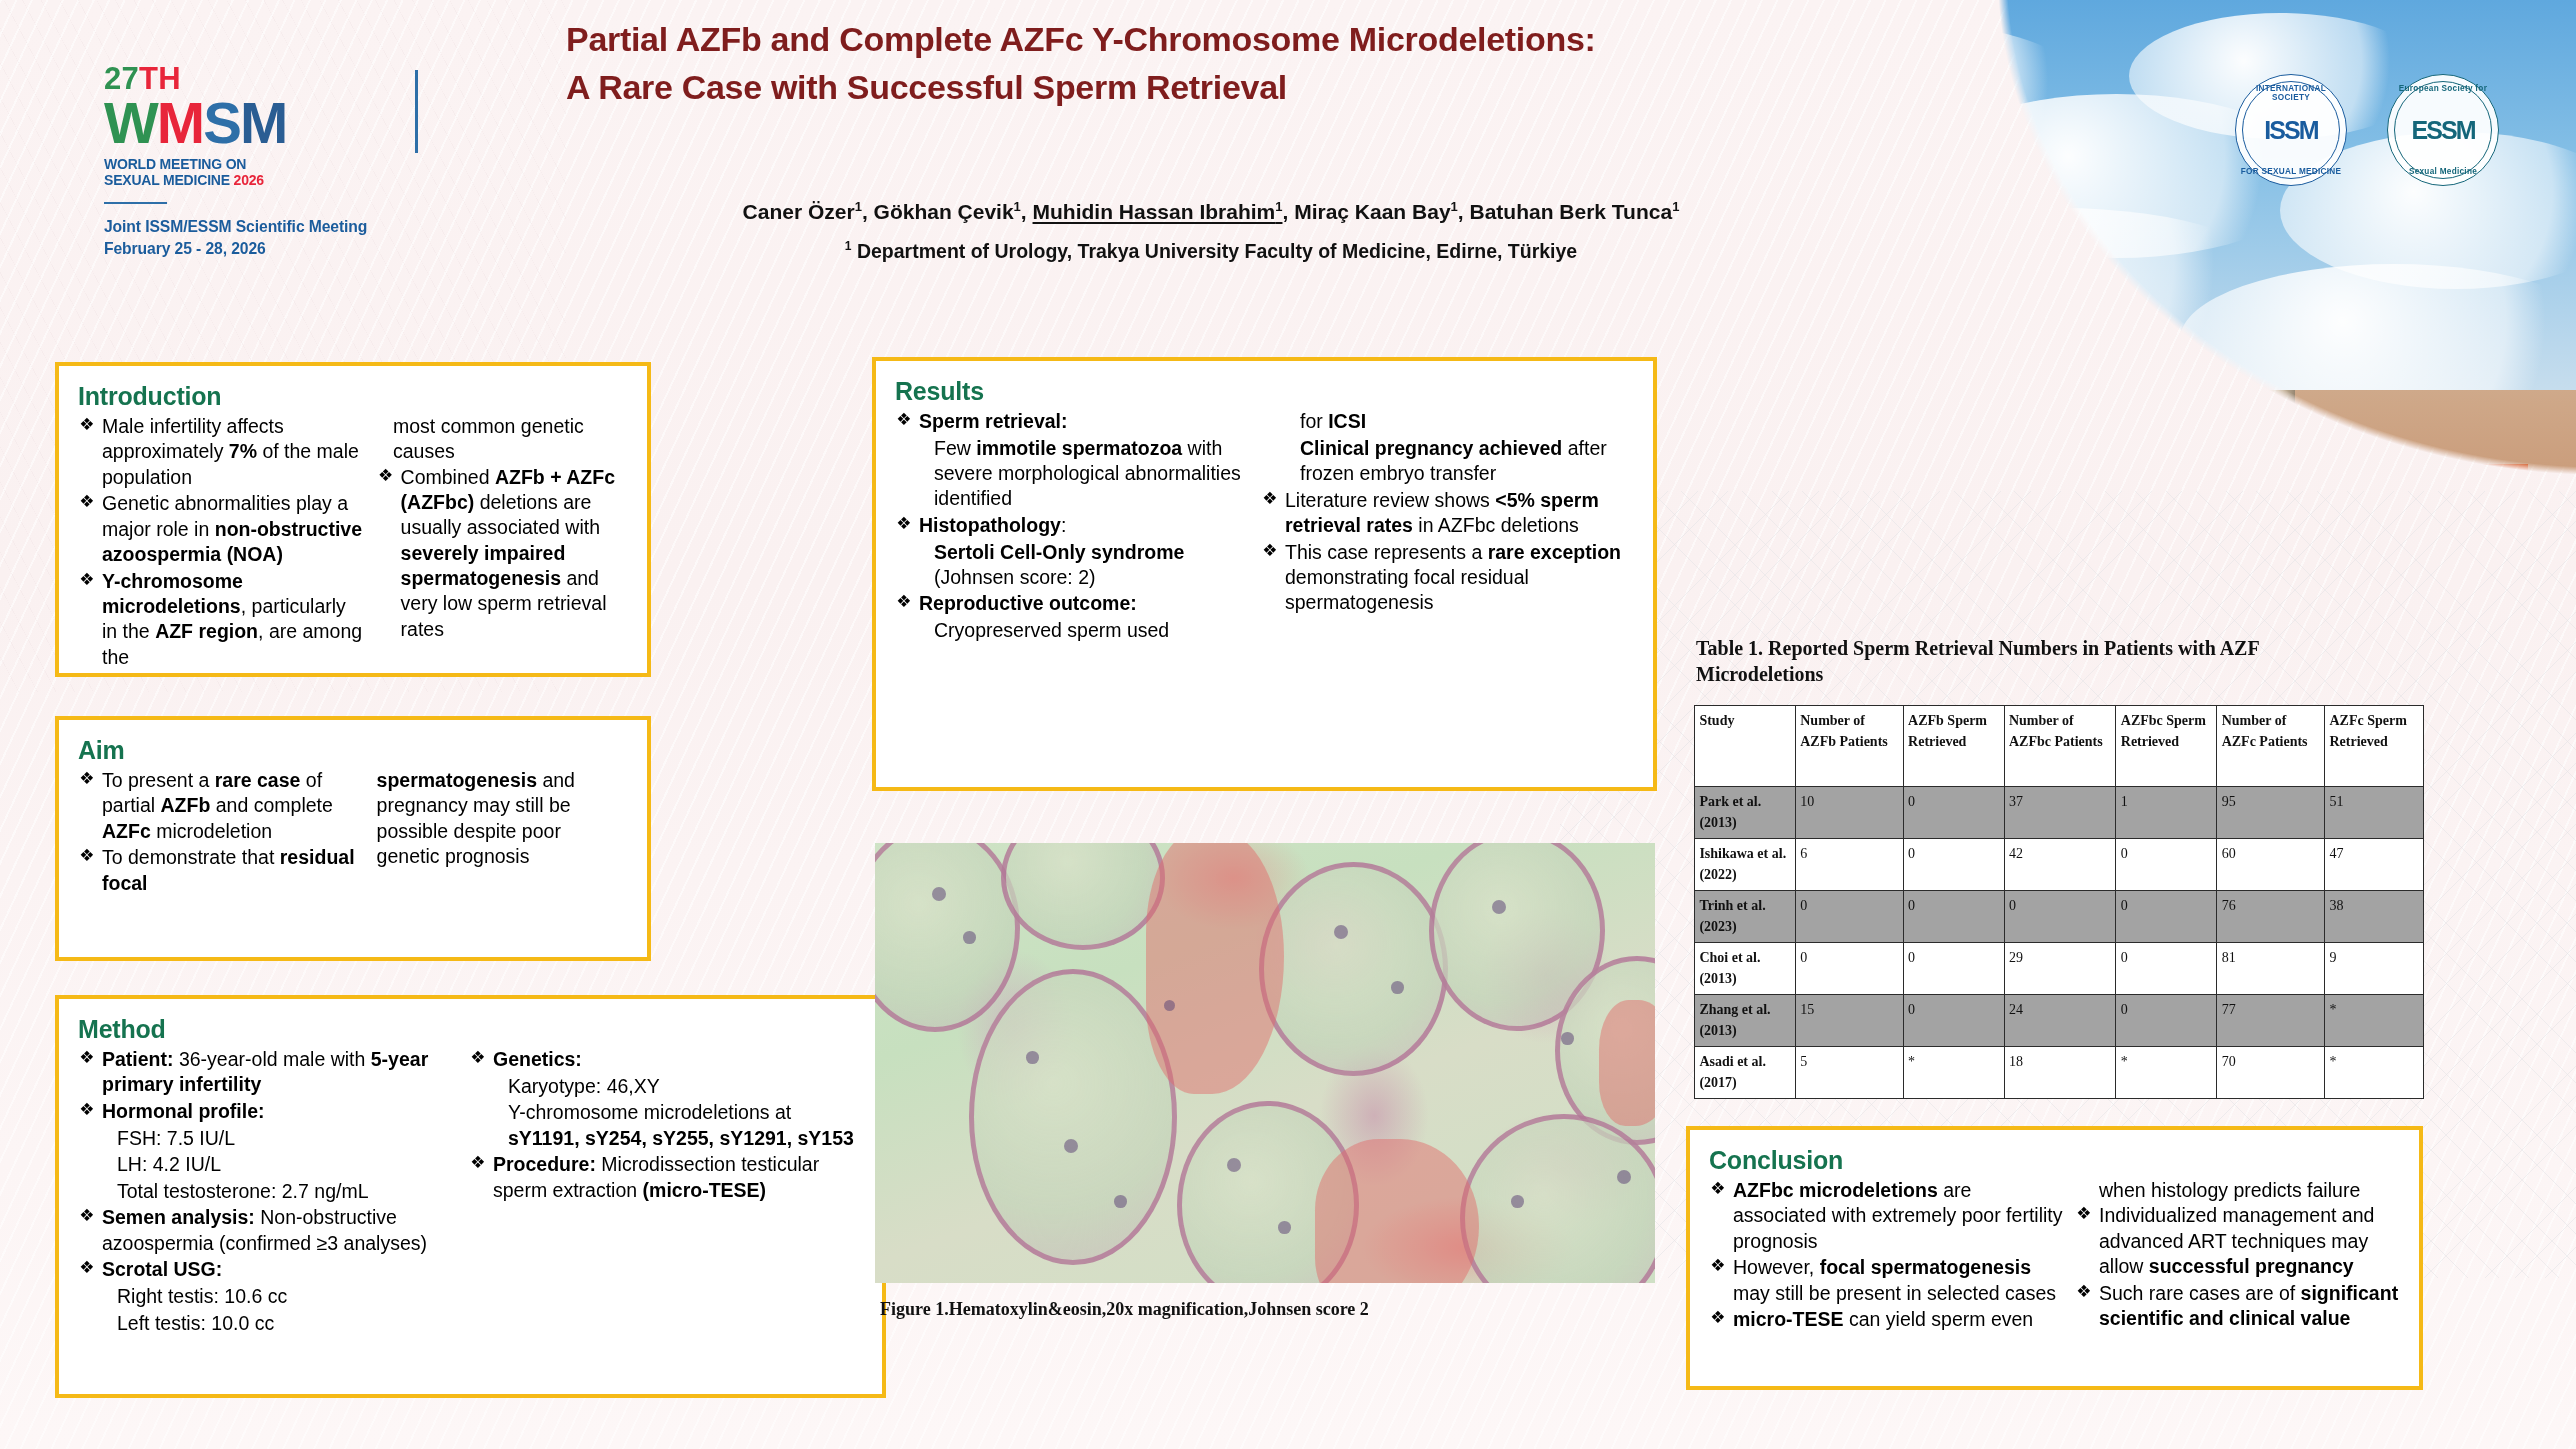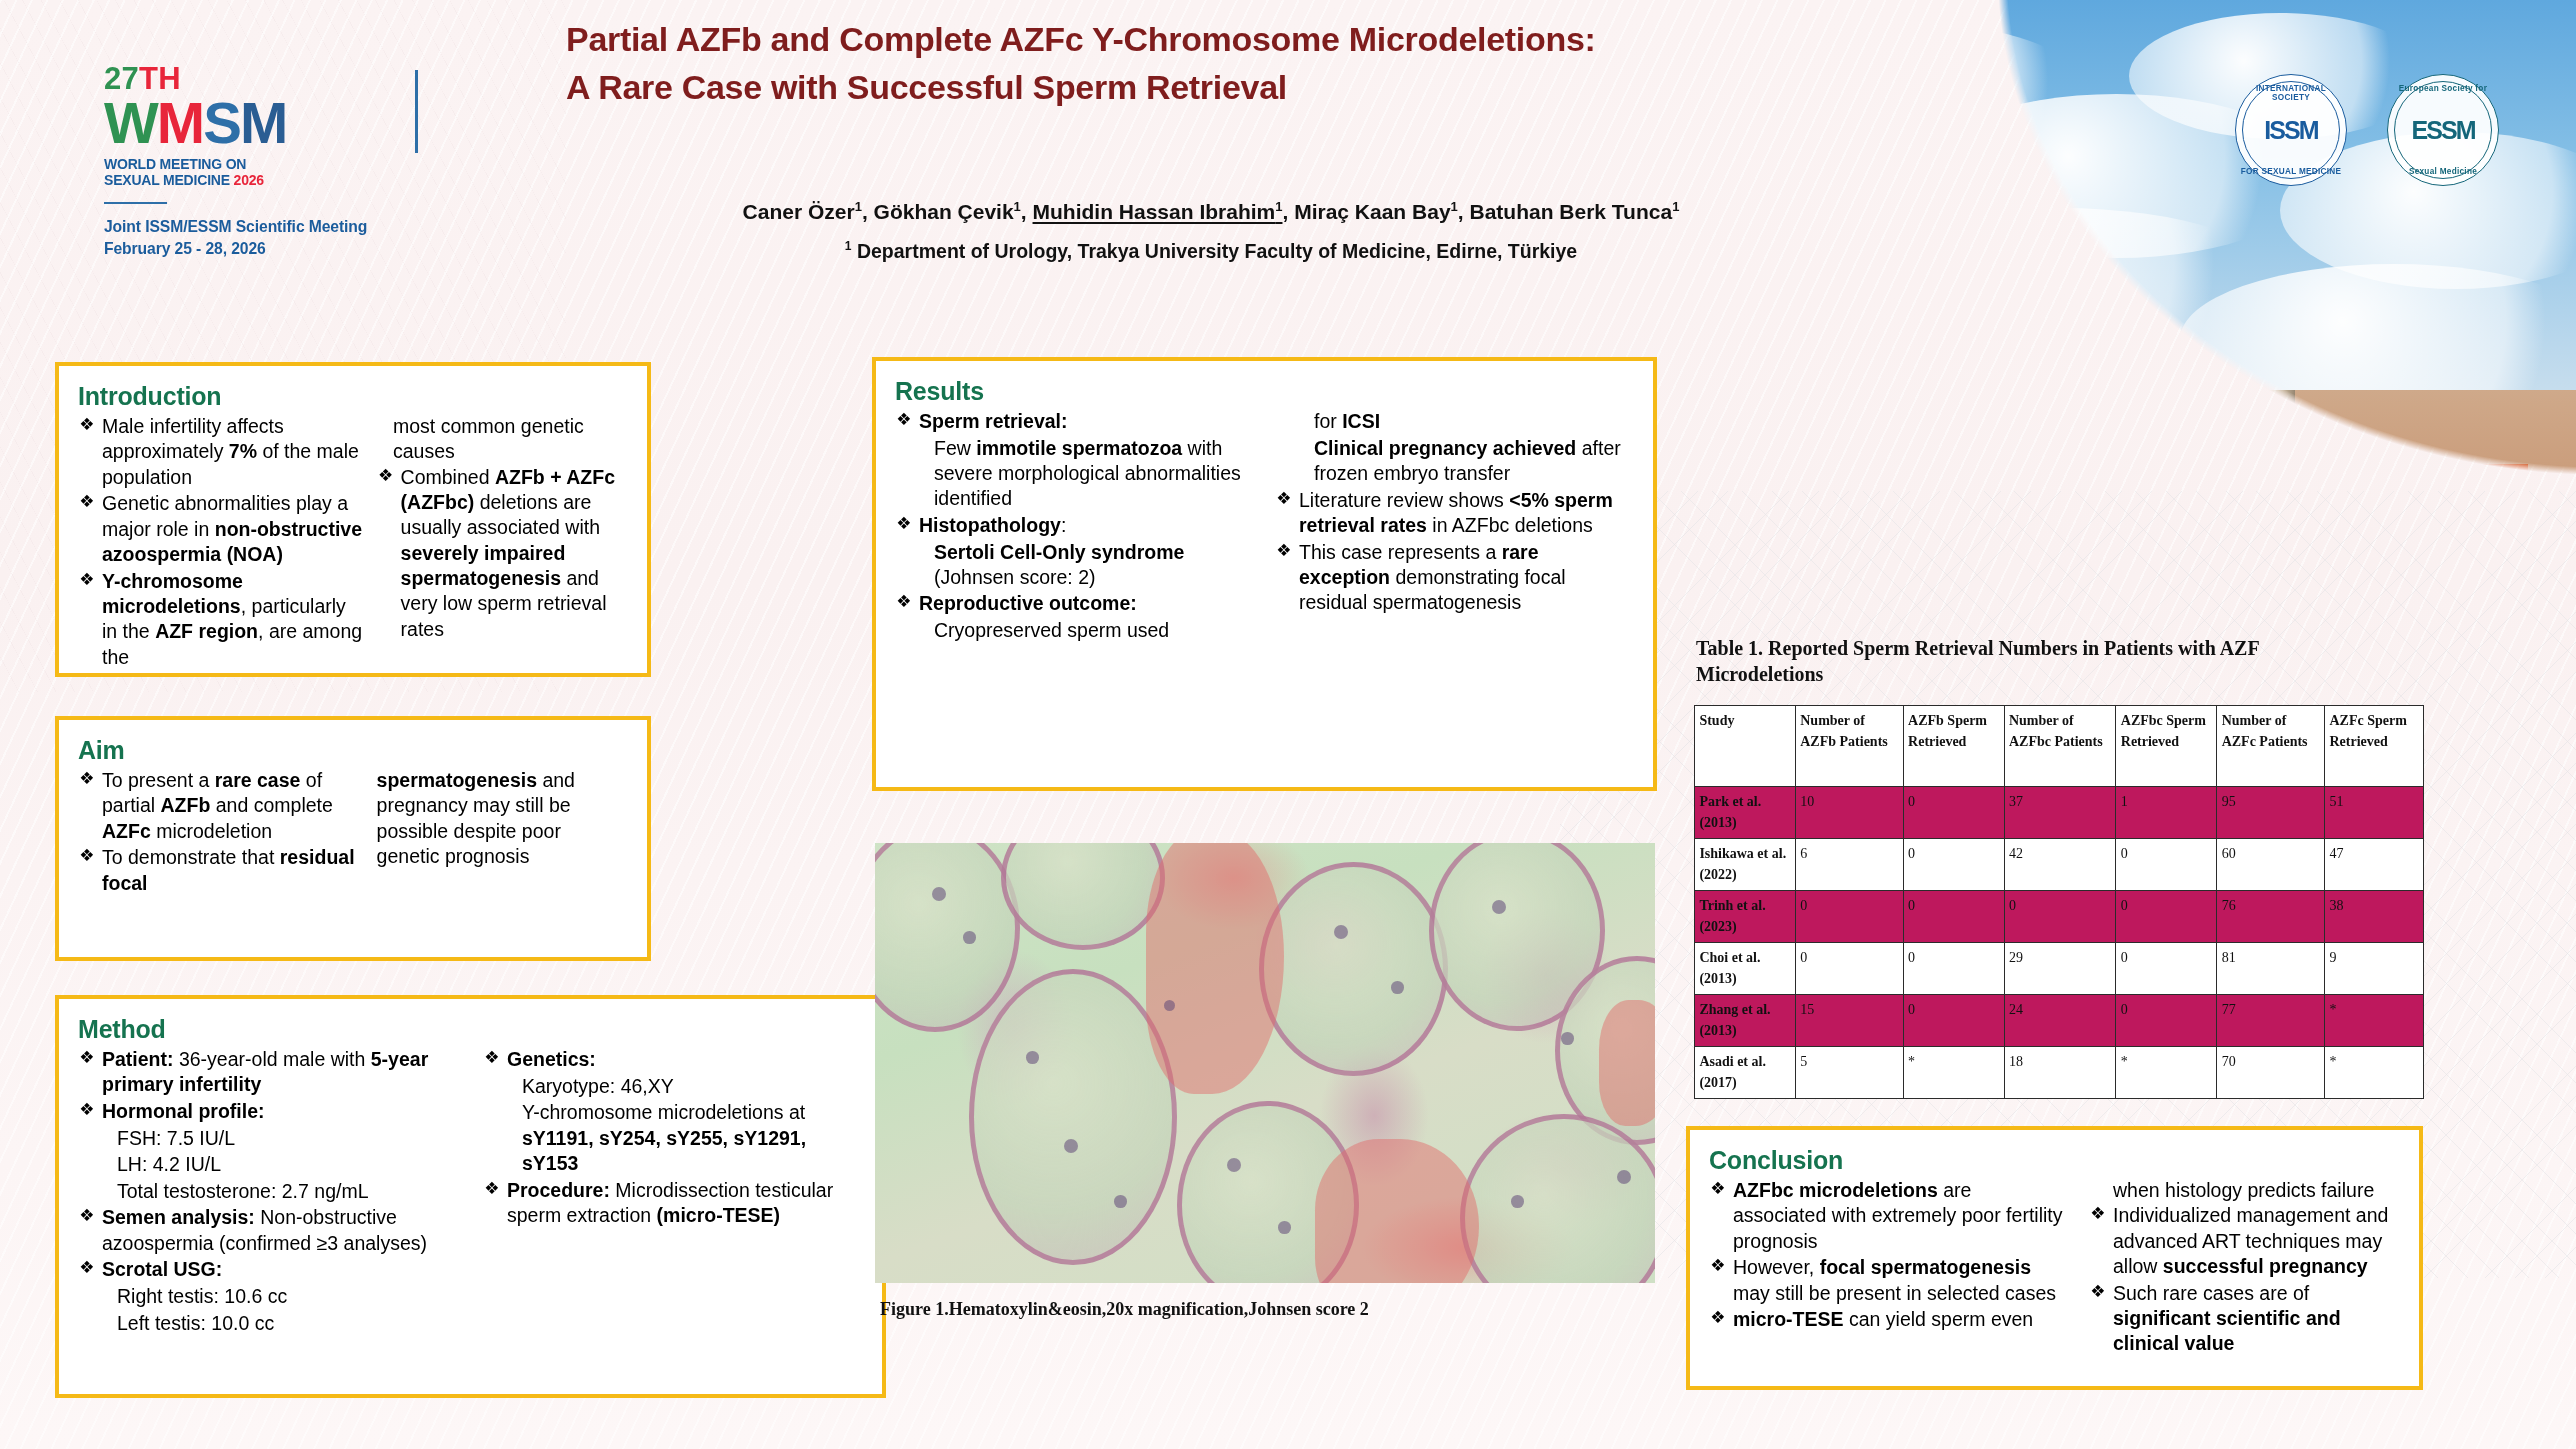--- a/index.html
+++ b/index.html
@@ -119,21 +119,21 @@
     font-size:19.5px; font-weight:bold; color:#111;
   }
   sup { font-size:.62em; vertical-align:super; }
 
   
   .box {
     position:absolute; background:#fff; border:4.4px solid #f5b916;
   }
   .box .inner { padding:16.4px 19px 11.3px 19px; }
   .sec-title { color:#15734f; font-size:25px; font-weight:bold; margin-bottom:2.5px; letter-spacing:-0.2px; }
-  .cols { display:flex; gap:21px; }
+  .cols { display:flex; gap:7px; }
   .col { flex:1 1 0; min-width:0; }
   ul.bul { list-style:none; }
   ul.bul > li {
     position:relative; padding-left:24px; font-size:19.5px; line-height:1.3; color:#000;
     margin-bottom:1.3px;
   }
   ul.bul > li:before {
     content:"\2756"; position:absolute; left:1.3px; top:0px; font-size:17px; color:#000;
   }
   .ind1 { padding-left:39px !important; }
@@ -187,21 +187,21 @@
   }
   #tbl { position:absolute; left:1694px; top:705px; width:730px; border-collapse:collapse; }
   #tbl th, #tbl td {
     border:1.3px solid #2b2b2b; vertical-align:top;
     font-family:"Liberation Serif", serif; font-size:14px; line-height:1.55; color:#111;
     padding:3.8px 4.4px; background:#fff;
   }
   #tbl th { font-weight:bold; text-align:left; height:81px; }
   #tbl td { height:48px; }
   #tbl td:first-child { font-weight:bold; }
-  #tbl tr.alt td { background:#be185d; }
+  #tbl tr.alt td { background:#a3a3a3; }
   #tbl col.c0 { width:101px; } 
   #tbl col.c1 { width:108px; } #tbl col.c2 { width:101px; }
   #tbl col.c3 { width:112px; } #tbl col.c4 { width:101px; }
   #tbl col.c5 { width:108px; } #tbl col.c6 { width:99px; }
 </style>
 </head>
 <body>
 
 <div id="bg-stripes"></div>
 <div id="bg-mesh"></div>

